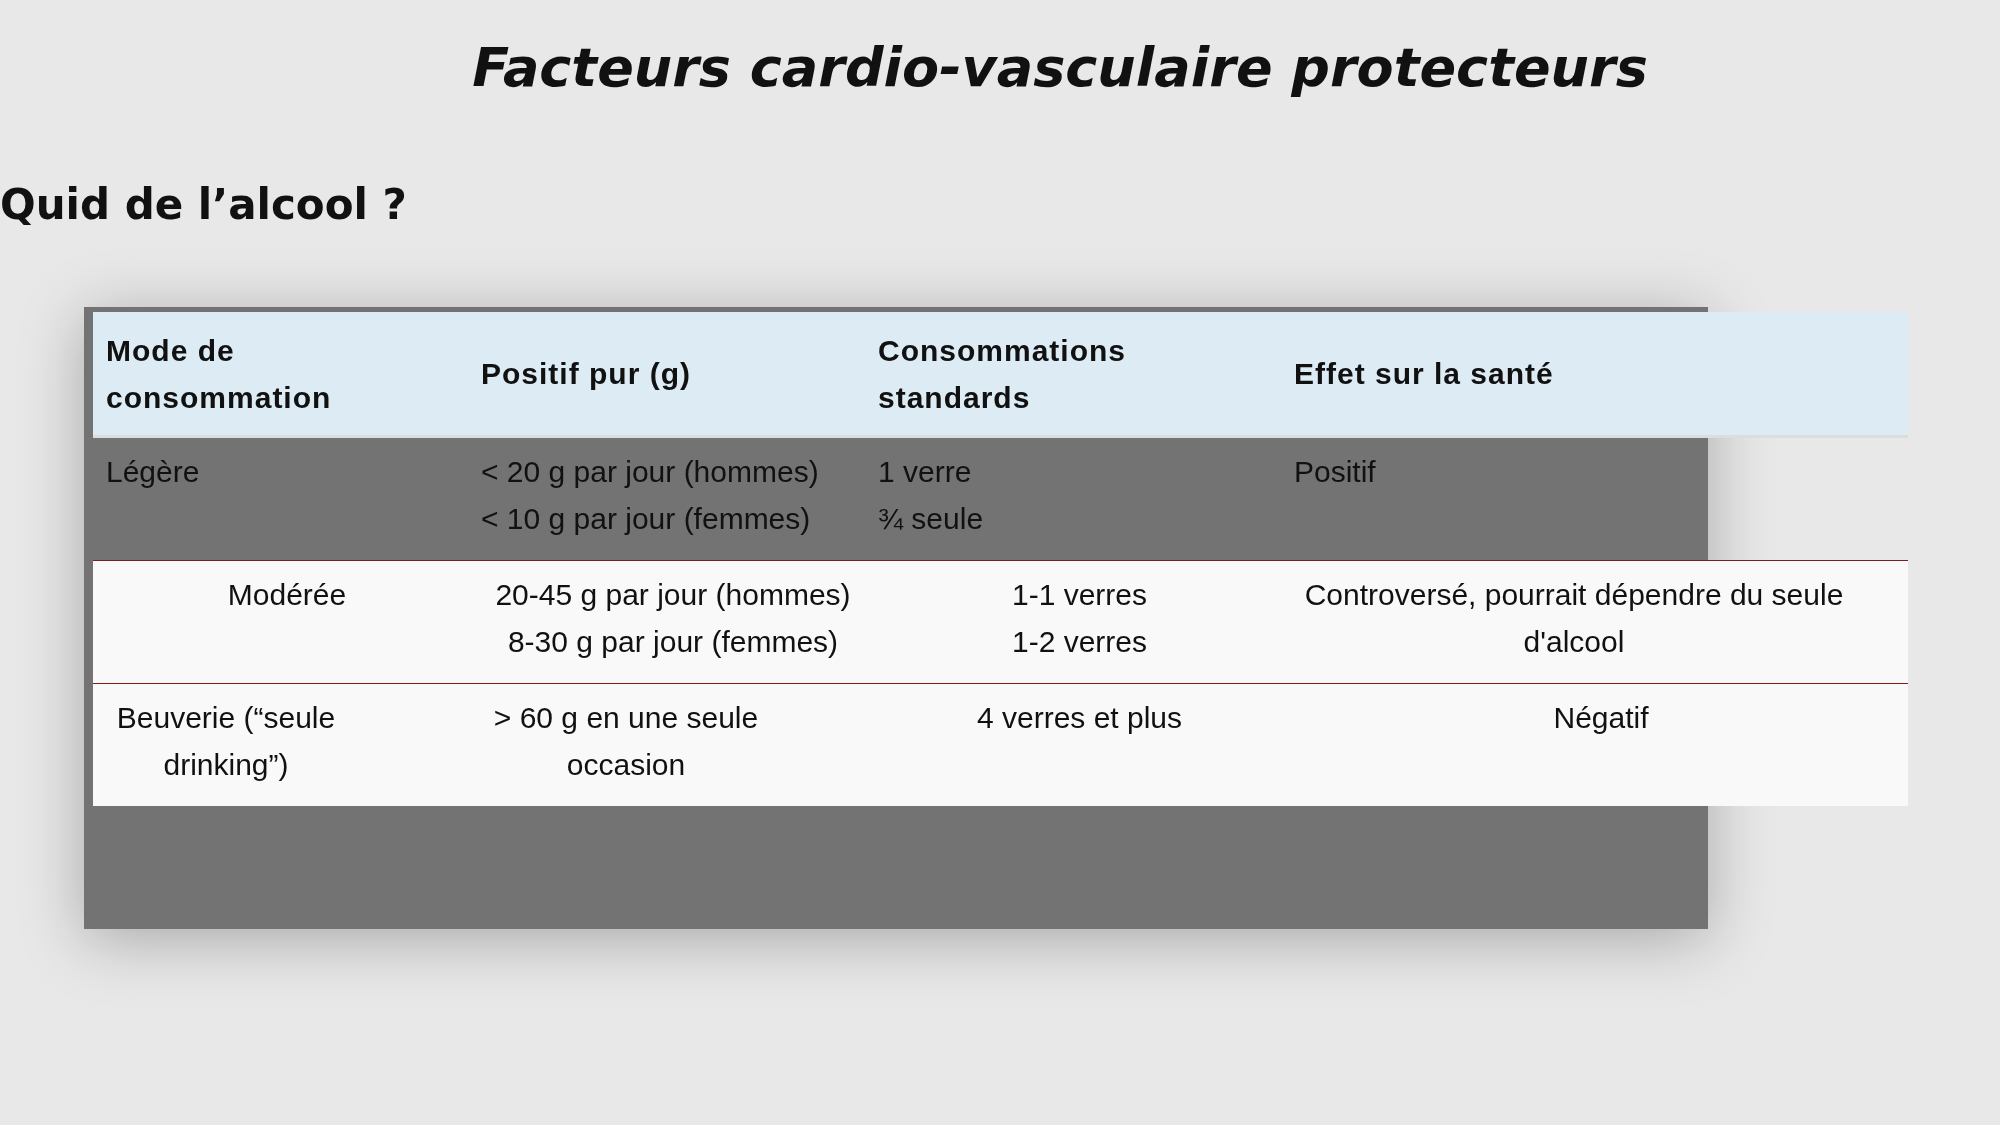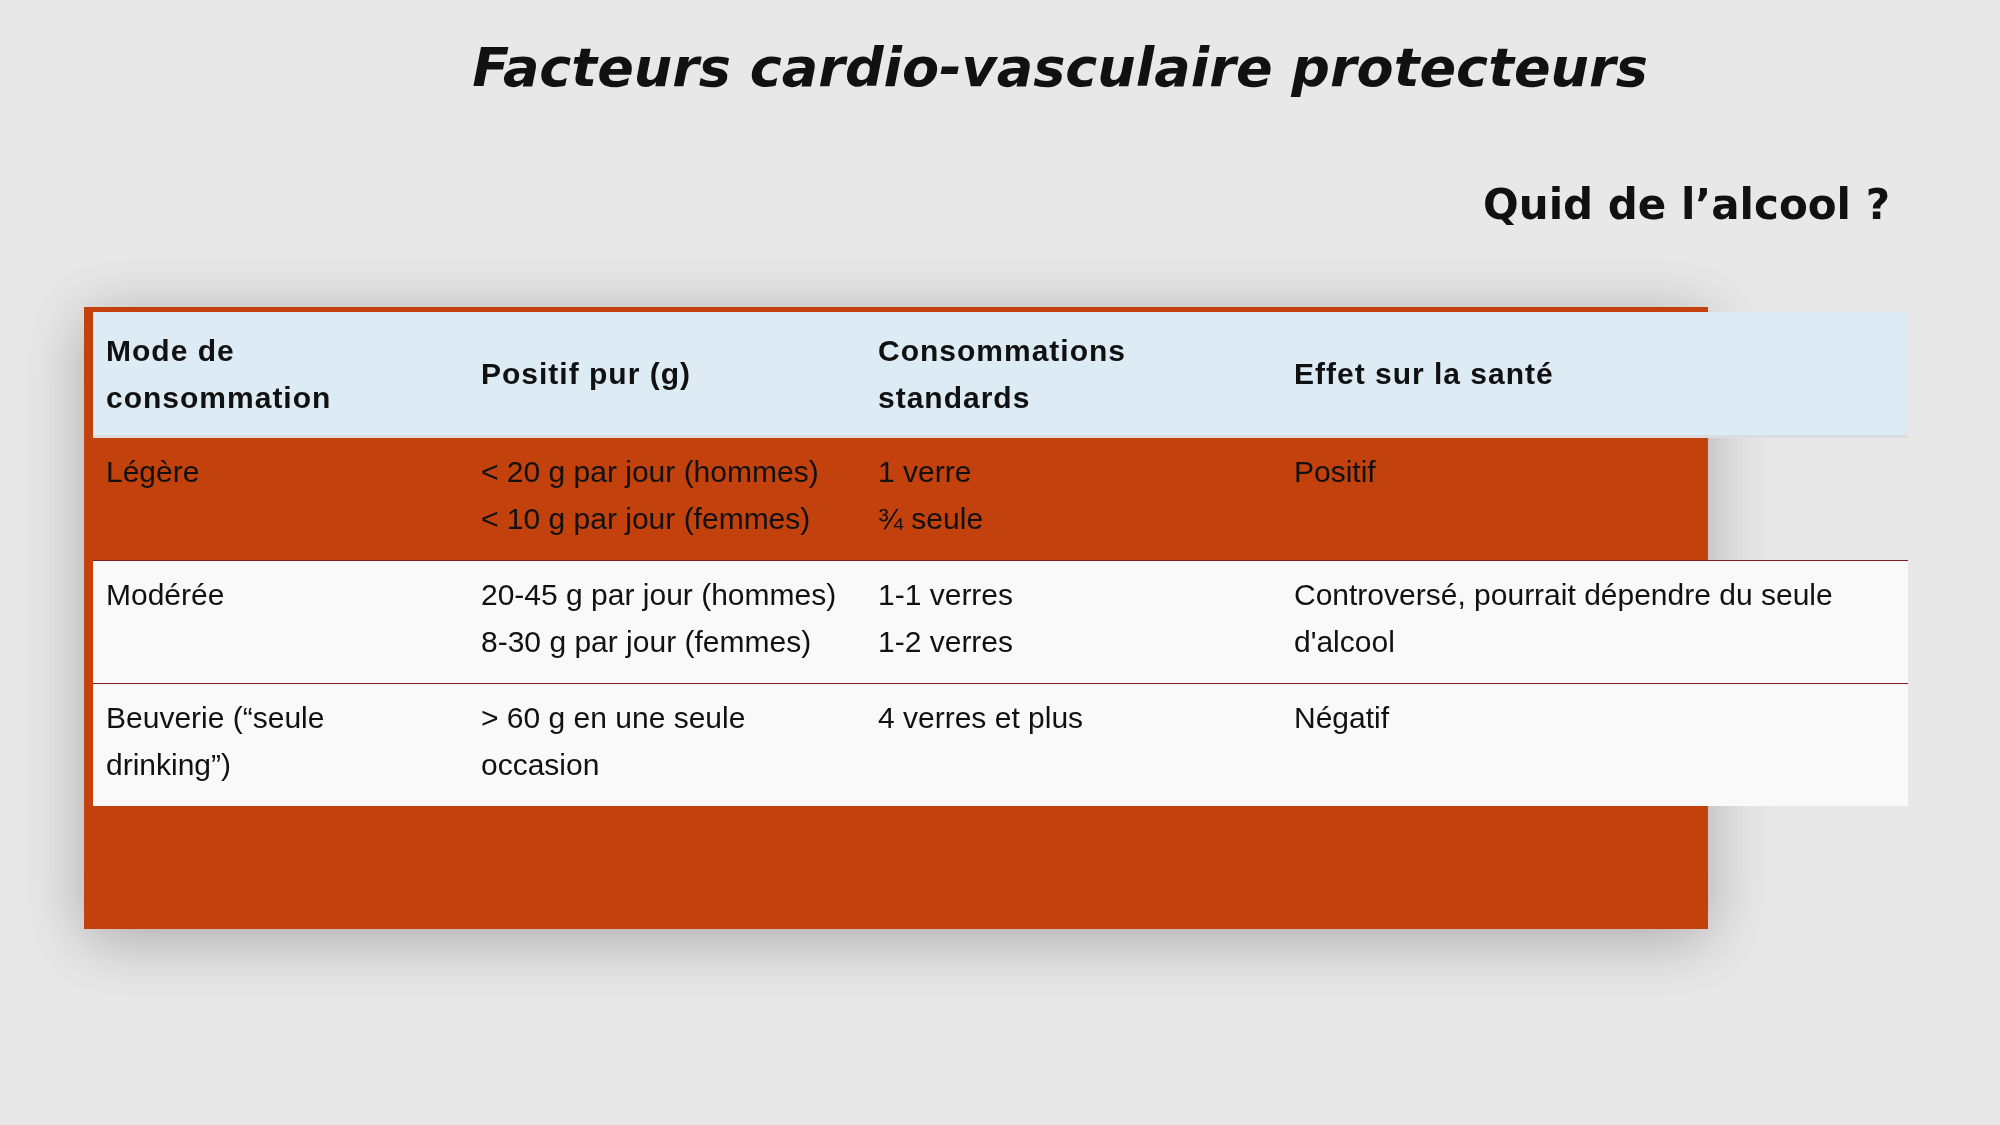--- a/index.html
+++ b/index.html
@@ -13,48 +13,48 @@
   .title {
     position:absolute; left:0; width:2000px; top:36px;
     text-align:center;
     font-family:"DejaVu Sans", sans-serif;
     font-weight:bold; font-style:italic;
     font-size:54px; letter-spacing:0px;
     transform:translateX(60px);
   }
   .subtitle {
     position:absolute; left:0; width:1890px; top:180px;
-    text-align:right;
+    text-align:left;
     font-family:"DejaVu Sans", sans-serif;
     font-weight:bold; font-size:42px;
   }
   .card {
     position:absolute; left:84px; top:307px; width:1624px; height:622px;
-    background:#c2410c;
+    background:#737373;
     box-shadow:0 10px 60px rgba(0,0,0,0.28);
   }
   table {
     position:absolute; left:9px; top:5px; width:1815px;
     border-collapse:collapse;
     font-size:30px; line-height:47px;
   }
   th {
     background:#dcebf4;
     text-align:left; font-weight:bold;
     letter-spacing:1px;
     height:123px; padding:0 0 0 13px;
     vertical-align:middle;
     border-bottom:3px solid #dddddd;
   }
   td {
     vertical-align:top; padding:10px 0 12px 13px;
     height:100px;
     border-bottom:1px solid #7f1d1d;
   }
-  tr.even td { background:#f9f9f9; }
+  tr.even td { background:#f9f9f9;text-align:center; }
   tr.last td { border-bottom:none; }
   .c1 { width:362px; }
   .c2 { width:384px; }
   .c3 { width:403px; }
   .line { display:block; white-space:nowrap; }
   .wrap { display:block; }
 </style>
 </head>
 <body>
 

